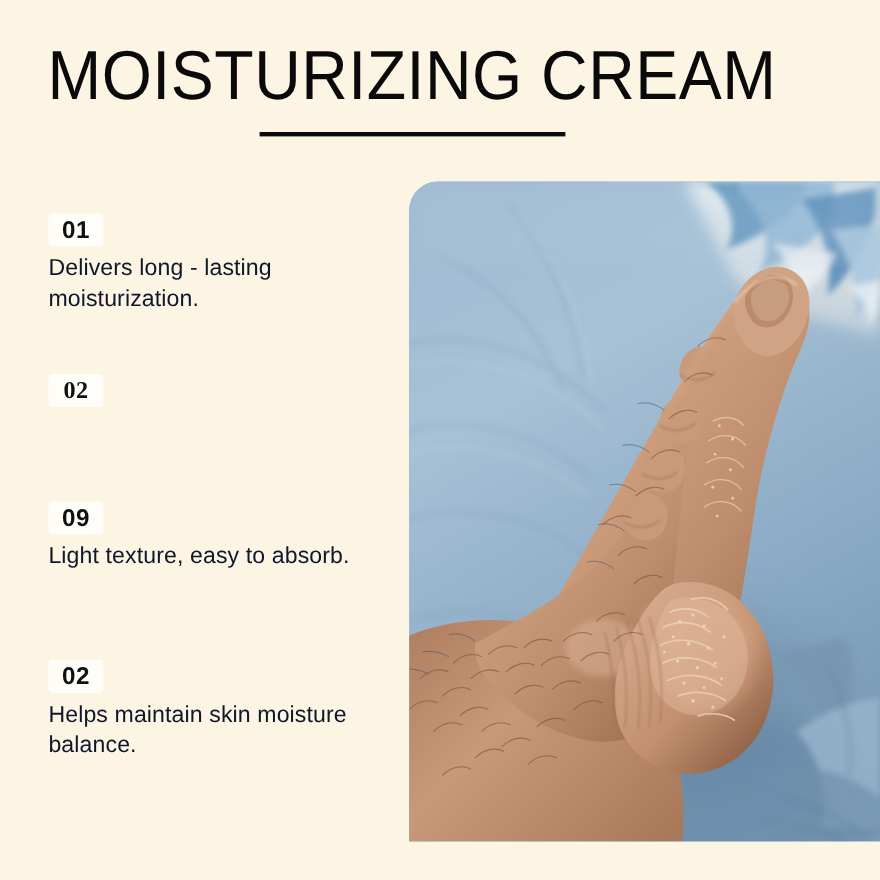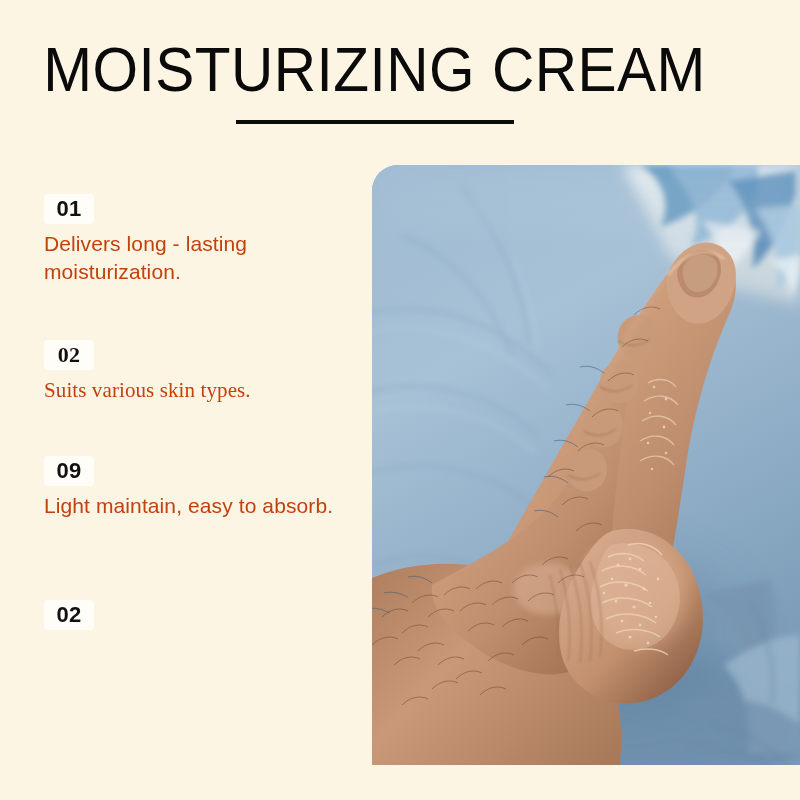--- a/index.html
+++ b/index.html
@@ -65,21 +65,21 @@
     color:#111111;
     font-size:22px;
     font-weight:700;
     letter-spacing:0.3px;
     padding:0 8px;
   }
   .feature-text {
     margin-top:6px;
     font-size:21px;
     line-height:28px;
-    color:#c2410c;
+    color:#0f172a;
     font-weight:400;
     letter-spacing:0.1px;
     max-width:330px;
   }
 
   
   .photo {
     position:absolute;
     left:372px; top:165px;
     width:428px; height:600px;
@@ -99,30 +99,30 @@
 
 <div class="features">
 
   <div class="feature-item i0">
     <div class="feature-badge">01</div>
     <div class="feature-text">Delivers long - lasting moisturization.</div>
   </div>
 
   <div class="feature-item i1">
     <div class="feature-badge">02</div>
-    <div class="feature-text">Suits various skin types.</div>
   </div>
 
   <div class="feature-item i2">
     <div class="feature-badge">09</div>
-    <div class="feature-text">Light maintain, easy to absorb.</div>
+    <div class="feature-text">Light texture, easy to absorb.</div>
   </div>
 
   <div class="feature-item i3">
     <div class="feature-badge">02</div>
+    <div class="feature-text">Helps maintain skin moisture balance.</div>
   </div>
 
 </div>
 
 <div class="photo">
   <svg viewBox="0 0 428 600" preserveAspectRatio="xMidYMid slice">
     <defs>
       <linearGradient id="sheetGrad" x1="0" y1="0" x2="0.4" y2="1">
         <stop offset="0%" stop-color="#9fbbd2"></stop>
         <stop offset="35%" stop-color="#a7c1d6"></stop>

